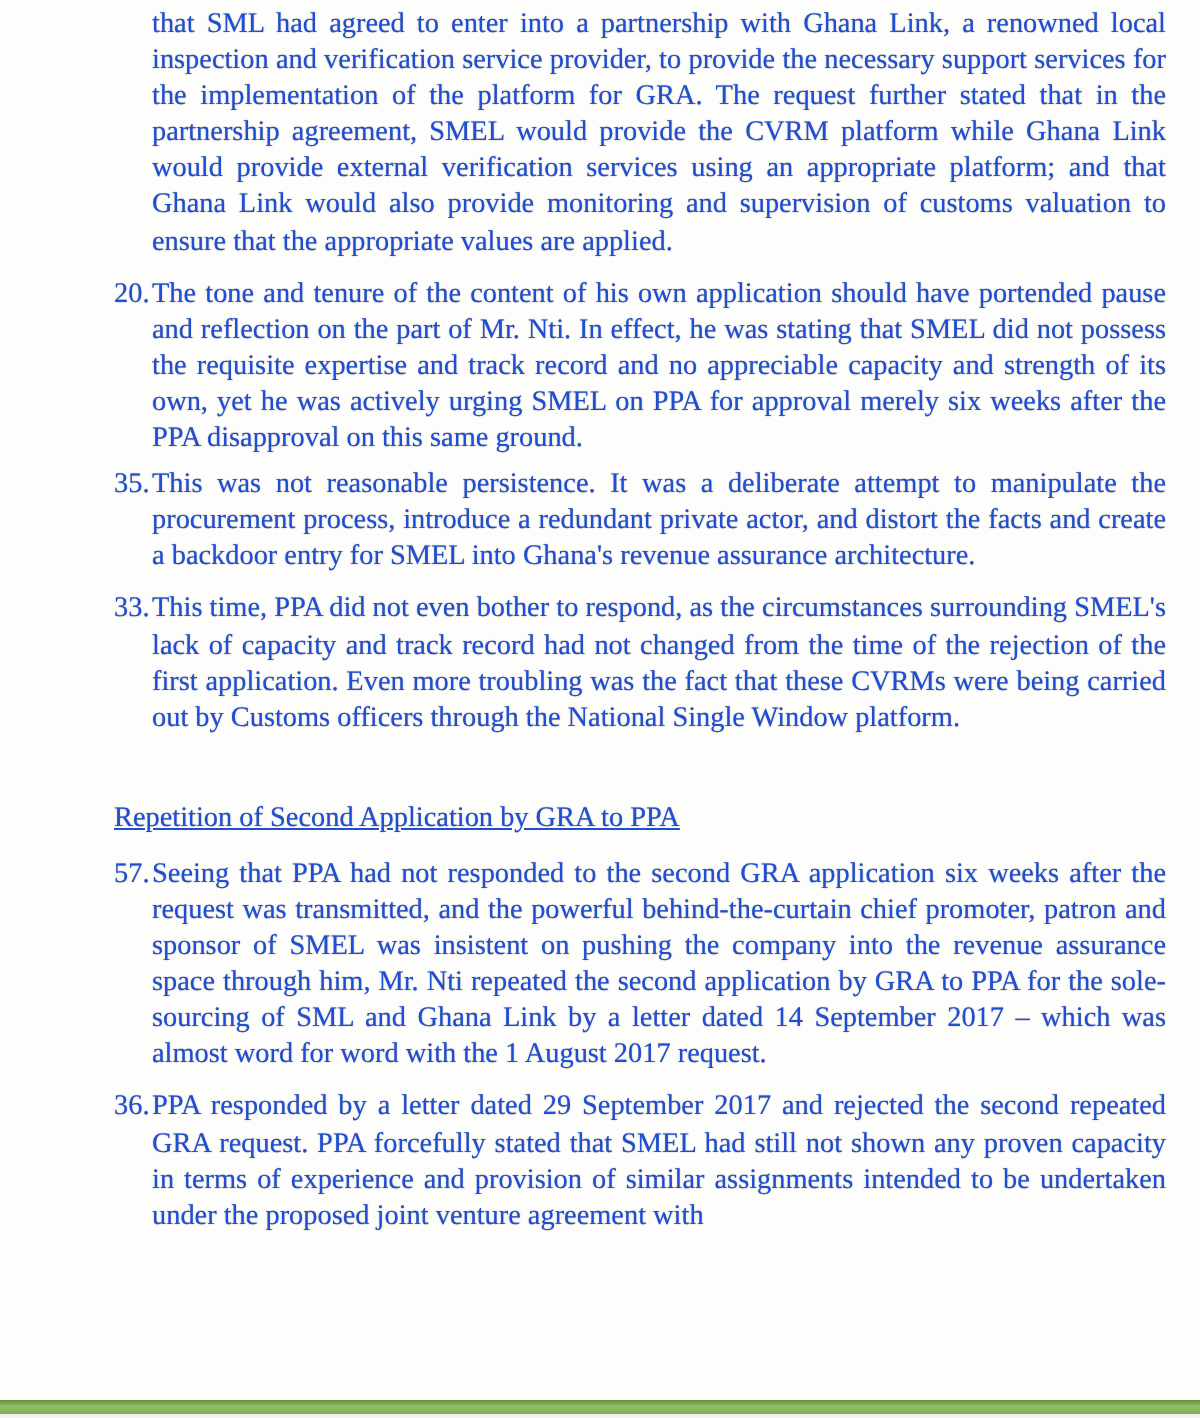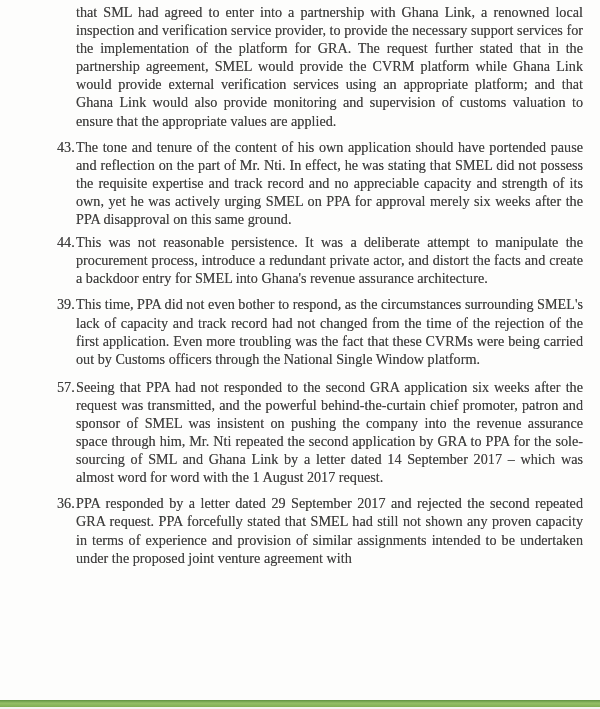--- a/index.html
+++ b/index.html
@@ -9,21 +9,21 @@
     background: #fdfdfc;
     position: relative;
     overflow: hidden;
     font-family: "Liberation Serif", "DejaVu Serif", serif;
   }
   .doc {
     position: absolute;
     left: 57px;
     top: 3px;
     width: 526px;
-    color: #404040;
+    color: #1d4ed8;
     font-size: 14.2px;
     line-height: 18.1px;
     text-align: justify;
     text-shadow: 0 0 0.6px rgba(40, 35, 30, 0.55);
   }
   .cont {
     margin: 0;
     padding-left: 19px;
   }
   .npara {
@@ -64,34 +64,35 @@
   }
 </style>
 </head>
 <body>
 
 <div class="doc">
 
   <p class="cont">that SML had agreed to enter into a partnership with Ghana Link, a renowned local inspection and verification service provider, to provide the necessary support services for the implementation of the platform for GRA. The request further stated that in the partnership agreement, SMEL would provide the CVRM platform while Ghana Link would provide external verification services using an appropriate platform; and that Ghana Link would also provide monitoring and supervision of customs valuation to ensure that the appropriate values are applied.</p>
 
   <div class="npara">
-    <span class="num">43.</span>
+    <span class="num">20.</span>
     <span class="ptext">The tone and tenure of the content of his own application should have portended pause and reflection on the part of Mr. Nti. In effect, he was stating that SMEL did not possess the requisite expertise and track record and no appreciable capacity and strength of its own, yet he was actively urging SMEL on PPA for approval merely six weeks after the PPA disapproval on this same ground.</span>
   </div>
 
   <div class="npara gap-sm">
-    <span class="num">44.</span>
+    <span class="num">35.</span>
     <span class="ptext">This was not reasonable persistence. It was a deliberate attempt to manipulate the procurement process, introduce a redundant private actor, and distort the facts and create a backdoor entry for SMEL into Ghana's revenue assurance architecture.</span>
   </div>
 
   <div class="npara">
-    <span class="num">39.</span>
+    <span class="num">33.</span>
     <span class="ptext">This time, PPA did not even bother to respond, as the circumstances surrounding SMEL's lack of capacity and track record had not changed from the time of the rejection of the first application. Even more troubling was the fact that these CVRMs were being carried out by Customs officers through the National Single Window platform.</span>
   </div>
 
+  <h2 class="heading">Repetition of Second Application by GRA to PPA</h2>
 
   <div class="npara gap-md">
     <span class="num">57.</span>
     <span class="ptext">Seeing that PPA had not responded to the second GRA application six weeks after the request was transmitted, and the powerful behind-the-curtain chief promoter, patron and sponsor of SMEL was insistent on pushing the company into the revenue assurance space through him, Mr. Nti repeated the second application by GRA to PPA for the sole-sourcing of SML and Ghana Link by a letter dated 14 September 2017 – which was almost word for word with the 1 August 2017 request.</span>
   </div>
 
   <div class="npara">
     <span class="num">36.</span>
     <span class="ptext">PPA responded by a letter dated 29 September 2017 and rejected the second repeated GRA request. PPA forcefully stated that SMEL had still not shown any proven capacity in terms of experience and provision of similar assignments intended to be undertaken under the proposed joint venture agreement with</span>
   </div>

